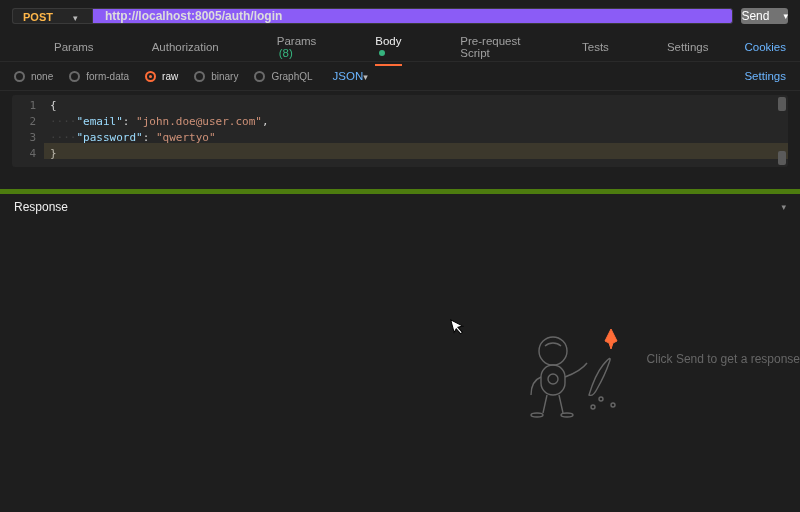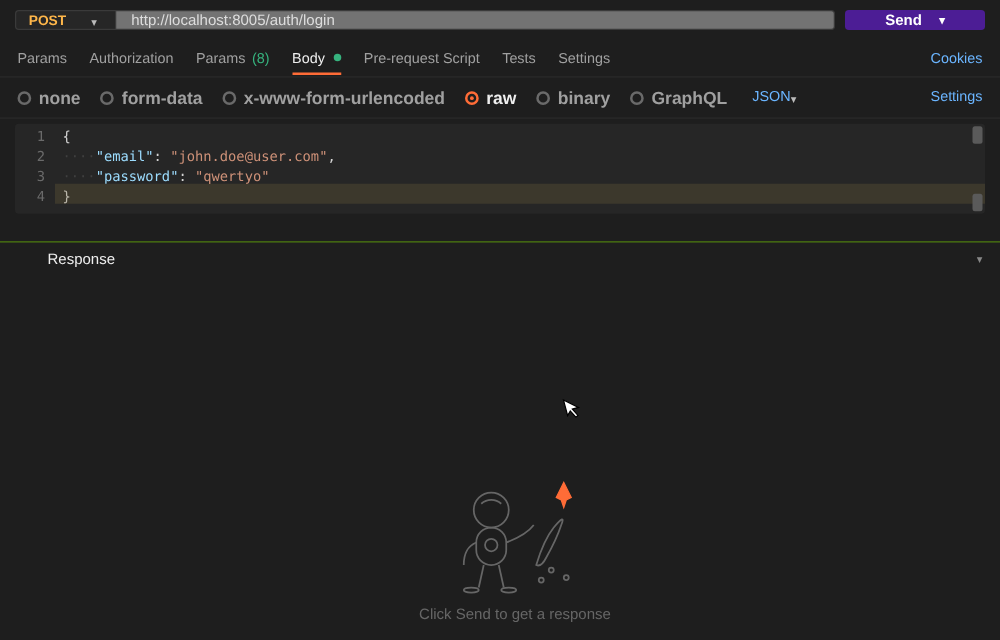--- a/index.html
+++ b/index.html
@@ -35,57 +35,59 @@
       color: #ffb74a;
       font-weight: 600;
       font-size: 11px;
     }
     .chevron {
       font-size: 9px;
       color: #bbb;
     }
     .url-input {
       flex: 1;
-      background: #737373;
+      background: #8b5cf6;
       border: 1px solid #3a3a3a;
       border-radius: 0 3px 3px 0;
       color: #ddd;
       padding: 0 12px;
       font-size: 12px;
       outline: none;
       margin-left: -8px;
+      font-weight: bold;
     }
     .send-btn {
-      background: #4c1d95;
+      background: #737373;
       color: #fff;
       border: none;
       border-radius: 3px;
-      padding: 0 32px;
+      padding: 0 0;
       font-size: 12px;
-      font-weight: 700;
+      font-weight: 400;
       display: flex;
       align-items: center;
       gap: 14px;
       cursor: pointer;
     }
     .send-btn .chevron { color: #fff; }
     .tabs {
       display: flex;
       align-items: center;
       padding: 0 14px;
       gap: 18px;
       border-bottom: 1px solid #2a2a2a;
       height: 30px;
     }
     .tab {
       color: #a0a0a0;
       font-size: 11.5px;
       cursor: pointer;
       padding: 6px 0;
       position: relative;
+      margin-left: 40px;
     }
     .tab.active {
       color: #eee;
     }
     .tab.active::after {
       content:"";
       position:absolute;
       left:0; right:0; bottom:-1px;
       height:2px; background:#ff6c37;
     }
@@ -98,21 +100,21 @@
     .cookies-link {
       color:#6bb5ff; font-size:11.5px; cursor:pointer;
     }
     .body-types {
       display:flex; align-items:center; gap:16px;
       padding: 8px 14px;
       border-bottom: 1px solid #2a2a2a;
     }
     .radio-item {
       display:flex; align-items:center; gap:6px;
-      color:#a0a0a0; font-size:14px; cursor:pointer;font-weight:bold;
+      color:#a0a0a0; font-size:10px; cursor:pointer;
     }
     .radio-circle {
       width:11px; height:11px; border-radius:50%;
       border:2px solid #6a6a6a; display:inline-block;
       position:relative;
     }
     .radio-item.selected .radio-circle {
       border-color:#ff6c37;
     }
     .radio-item.selected .radio-circle::after {
@@ -152,34 +154,33 @@
     .current-line {
       position:absolute; left:0; right:0; height:16px;
       background:rgba(120,105,60,0.28);
     }
     .scrollbar-stub {
       position:absolute; top:2px; right:2px; width:8px; height:14px;
       background:#5a5a5a; border-radius:2px;
     }
     .scrollbar-stub.bottom { top:auto; bottom:2px; }
     .response-section {
-      border-top: 1px solid #4d7c0f;
+      border-top: 5px solid #4d7c0f;
       margin-top: 22px;
-      padding-left: 24px;
     }
     .response-header {
       display:flex; align-items:center; justify-content:space-between;
       padding: 6px 14px;
     }
     .response-header .label {
       color:#eee; font-size:12px; font-weight:500;
     }
     .response-header .chevron { color:#888; }
     .response-body {
-      display:flex; flex-direction:column; align-items:center;
+      display:flex; flex-direction:row; align-items:center;
       justify-content:flex-end;
       height: 290px;
       position:relative;
     }
     .illustration {
       width: 150px; height: 120px; position:relative;
       margin-bottom: 4px;
     }
     .illustration svg { width:100%; height:100%; }
     .response-hint {
@@ -227,24 +228,20 @@
 </div>
 
 <div class="body-types">
   <div class="radio-item">
     <span class="radio-circle"></span>
     <span>none</span>
   </div>
   <div class="radio-item">
     <span class="radio-circle"></span>
     <span>form-data</span>
-  </div>
-  <div class="radio-item">
-    <span class="radio-circle"></span>
-    <span>x-www-form-urlencoded</span>
   </div>
   <div class="radio-item selected">
     <span class="radio-circle"></span>
     <span>raw</span>
   </div>
   <div class="radio-item">
     <span class="radio-circle"></span>
     <span>binary</span>
   </div>
   <div class="radio-item">

